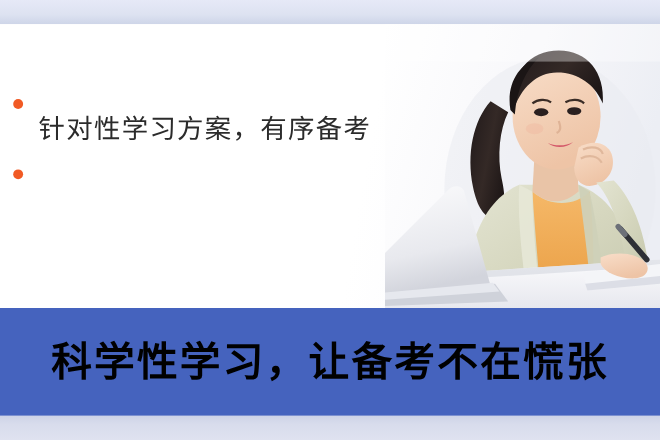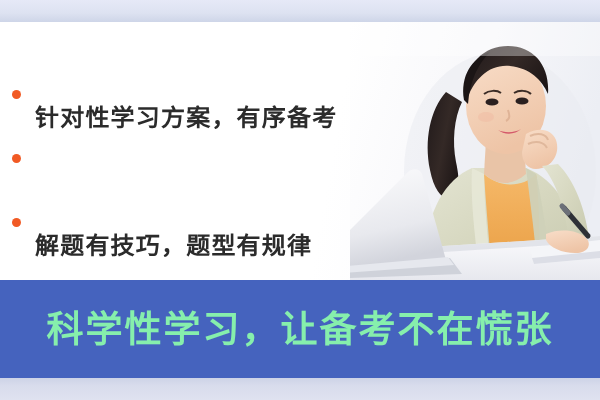--- a/index.html
+++ b/index.html
@@ -54,21 +54,21 @@
   .bullet-dot {
     width: 9px;
     height: 9px;
     border-radius: 50%;
     background: #f15a24;
     flex: 0 0 auto;
     margin-right: 14px;
   }
   .bullet-text {
     font-size: 24px;
-    font-weight: 700;
+    font-weight: 400;
     color: #2b2b2b;
     letter-spacing: 1.2px;
     white-space: nowrap;
     line-height: 1;
     margin-top: 48px;
   }
 
   
   .photo {
     position: absolute;
@@ -88,21 +88,21 @@
     width: 600px;
     height: 98px;
     background: #4563be;
     display: flex;
     align-items: center;
     justify-content: center;
   }
   .blue-banner-text {
     font-size: 37px;
     font-weight: 700;
-    color: #86efac;
+    color: #000000;
     letter-spacing: 2px;
     line-height: 1;
     white-space: nowrap;
   }
 
   
   .bottom-strip {
     position: absolute;
     left: 0;
     top: 378px;
@@ -217,24 +217,20 @@
 
       <div class="bullet-row">
         <span class="bullet-dot"></span>
         <span class="bullet-text">针对性学习方案，有序备考</span>
       </div>
 
       <div class="bullet-row">
         <span class="bullet-dot"></span>
       </div>
 
-      <div class="bullet-row">
-        <span class="bullet-dot"></span>
-        <span class="bullet-text">解题有技巧，题型有规律</span>
-      </div>
 
     </div>
   </div>
 
   <div class="blue-banner">
     <span class="blue-banner-text">科学性学习，让备考不在慌张</span>
   </div>
 
   <div class="bottom-strip"></div>
 

